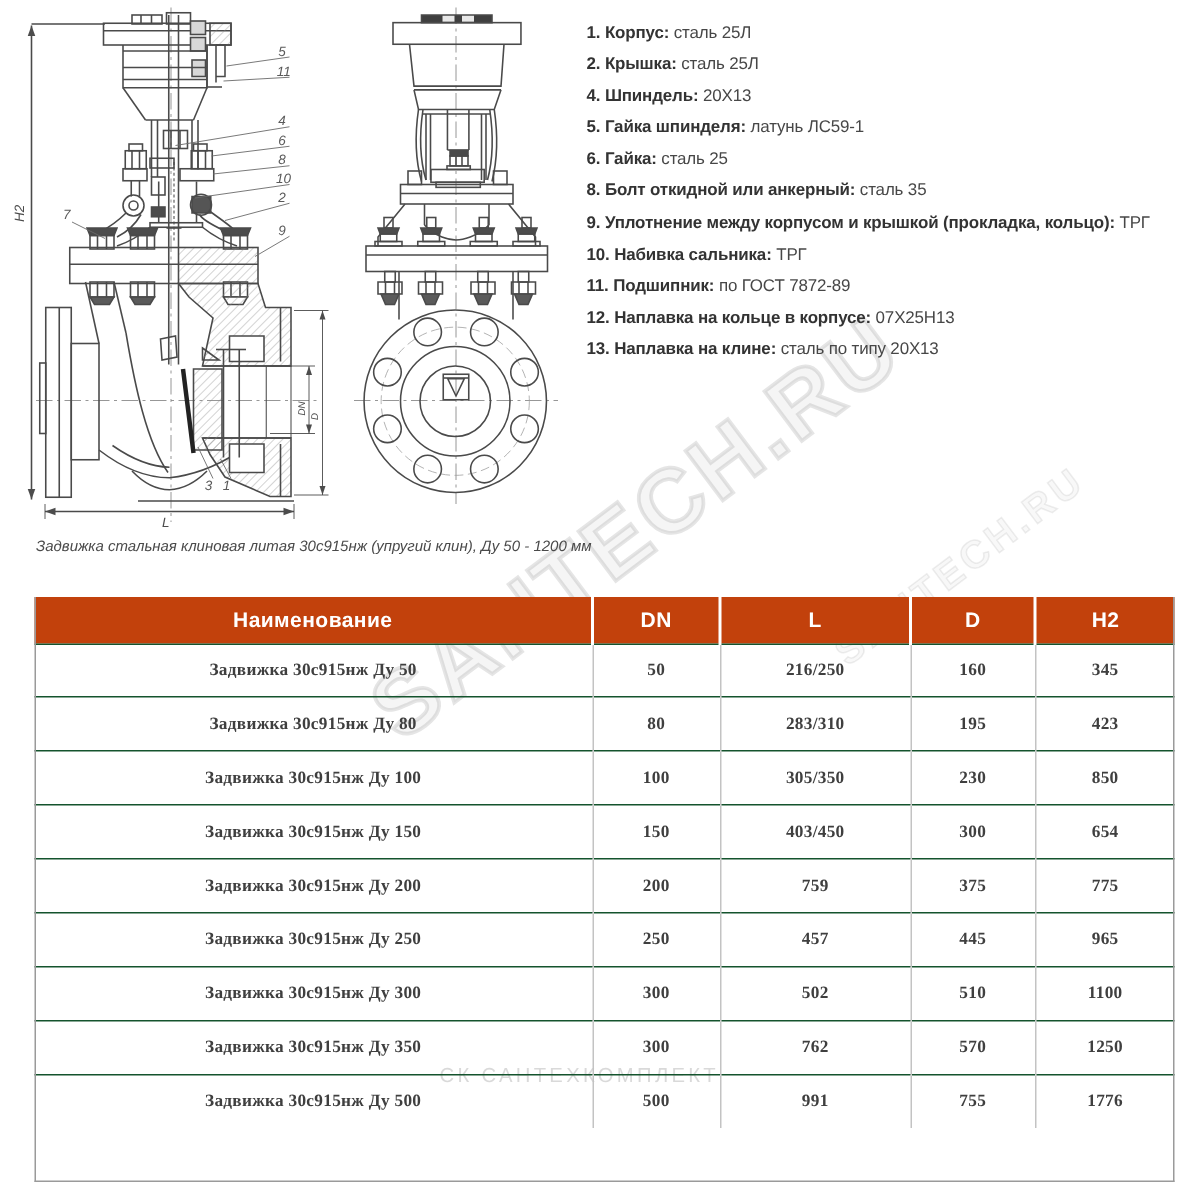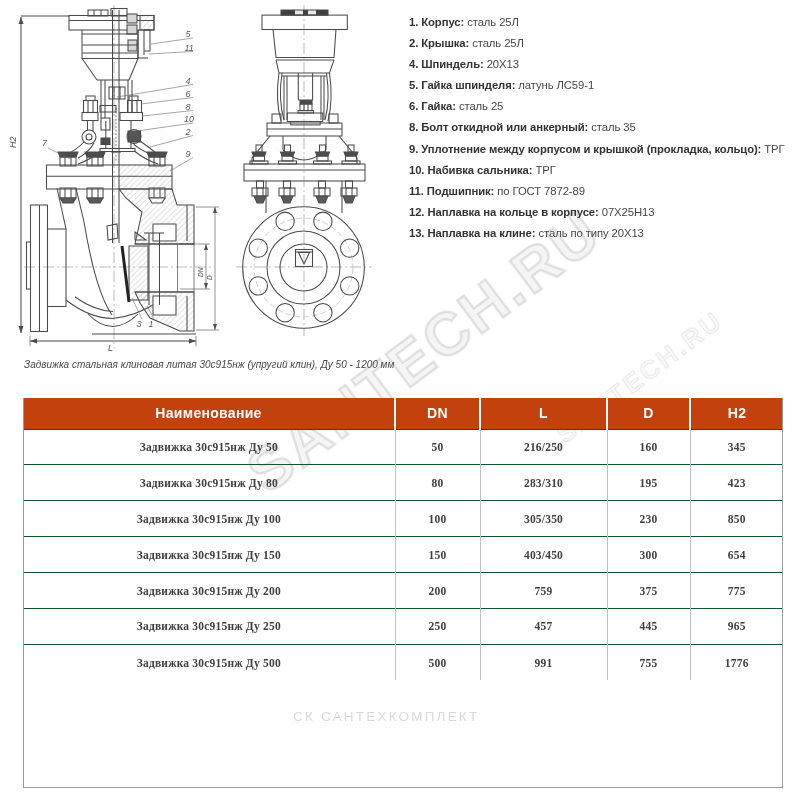--- a/index.html
+++ b/index.html
@@ -1,19 +1,19 @@
 <!DOCTYPE html>
 <html><head>
 <meta charset="utf-8">
 <style>
   * { margin:0; padding:0; box-sizing:border-box; }
   html,body { width:800px; height:800px; background:#fff; font-family:"Liberation Sans", sans-serif; overflow:hidden; }
   .abs { position:absolute; }
   
-  #list { left:409px; top:12px; width:390px; font-size:11.3px; line-height:21.1px; color:#474747; letter-spacing:-0.1px; white-space:nowrap; }
+  #list { left:391px; top:12px; width:390px; font-size:11.3px; line-height:21.1px; color:#474747; letter-spacing:-0.1px; white-space:nowrap; }
   #list b { color:#333; }
   
   #caption { left:24px; top:359px; font-style:italic; font-size:10px; color:#4a4a4a; white-space:nowrap; }
   
   #wm1 { left:124px; top:317px; width:600px; text-align:center; font-size:60px; font-weight:bold; letter-spacing:3px; color:rgba(160,160,160,0.10); -webkit-text-stroke:2.5px rgba(138,138,138,0.22); transform:rotate(-37deg); transform-origin:center; white-space:nowrap; }
   #wm2 { left:490px; top:362px; width:300px; text-align:center; font-size:26px; font-weight:bold; letter-spacing:3px; color:rgba(150,150,150,0.07); -webkit-text-stroke:1px rgba(135,135,135,0.14); transform:rotate(-37deg); white-space:nowrap; }
   #wm3 { left:293px; top:709px; font-size:13.5px; font-weight:normal; letter-spacing:2.2px; color:rgba(128,128,128,0.30); white-space:nowrap; }
   
   #tbl { left:23px; top:398px; width:760px; height:390px; }
   table { border-collapse:collapse; width:760px; table-layout:fixed; }
@@ -429,20 +429,34 @@
           <td>775</td>
         </tr>
   <tr>
           <td>Задвижка 30с915нж Ду 250</td>
           <td>250</td>
           <td>457</td>
           <td>445</td>
           <td>965</td>
         </tr>
   <tr>
+          <td>Задвижка 30с915нж Ду 300</td>
+          <td>300</td>
+          <td>502</td>
+          <td>510</td>
+          <td>1100</td>
+        </tr>
+  <tr>
+          <td>Задвижка 30с915нж Ду 350</td>
+          <td>300</td>
+          <td>762</td>
+          <td>570</td>
+          <td>1250</td>
+        </tr>
+  <tr>
           <td>Задвижка 30с915нж Ду 500</td>
           <td>500</td>
           <td>991</td>
           <td>755</td>
           <td>1776</td>
         </tr>
  </tbody>
 </table>
 <div class="frame"></div>
 </div>

